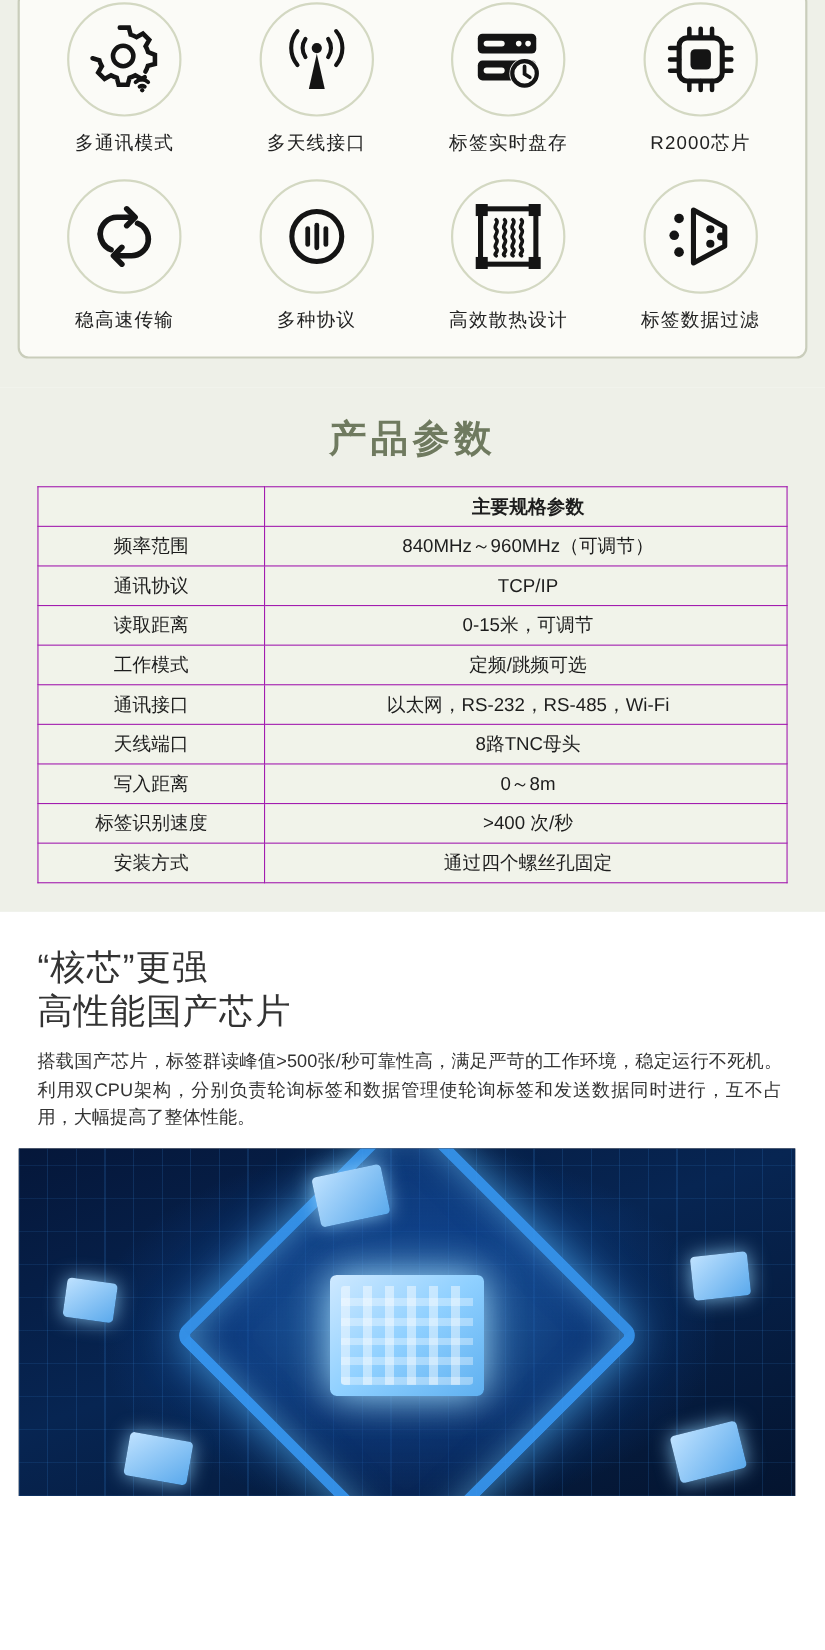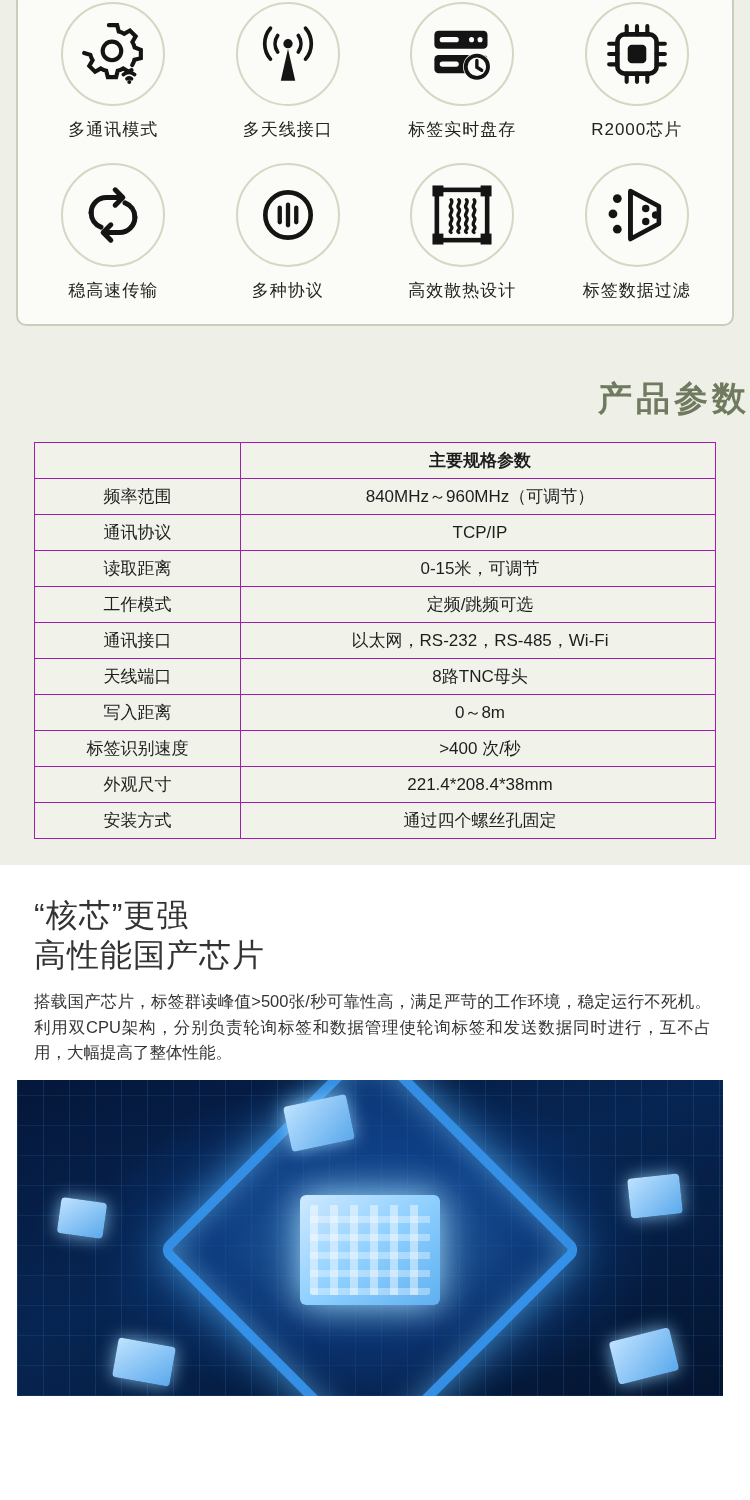--- a/index.html
+++ b/index.html
@@ -58,21 +58,21 @@
     letter-spacing: 1px;
   }
   .feature-row.second .feature { padding-top: 22px; }
 
   
   .params-section {
     background: #eef0e8;
     padding: 10px 0 26px 0;
   }
   .params-title {
-    text-align: right;
+    text-align: center;
     font-size: 34px;
     font-weight: bold;
     color: #6f7a5f;
     letter-spacing: 4px;
     padding: 14px 0 20px 0;
   }
   table.params {
     width: 682px;
     margin: 0 auto;
     border-collapse: collapse;
@@ -372,24 +372,20 @@
         </tr>
         <tr>
           <td class="k">写入距离</td>
           <td class="v">0～8m</td>
         </tr>
         <tr>
           <td class="k">标签识别速度</td>
           <td class="v">&gt;400 次/秒</td>
         </tr>
         <tr>
-          <td class="k">外观尺寸</td>
-          <td class="v">221.4*208.4*38mm</td>
-        </tr>
-        <tr>
           <td class="k">安装方式</td>
           <td class="v">通过四个螺丝孔固定</td>
         </tr>
       </tbody>
     </table>
   </section>
 
   <section class="chip-section">
     <div class="chip-h1">“核芯”更强</div>
     <div class="chip-h2">高性能国产芯片</div>

